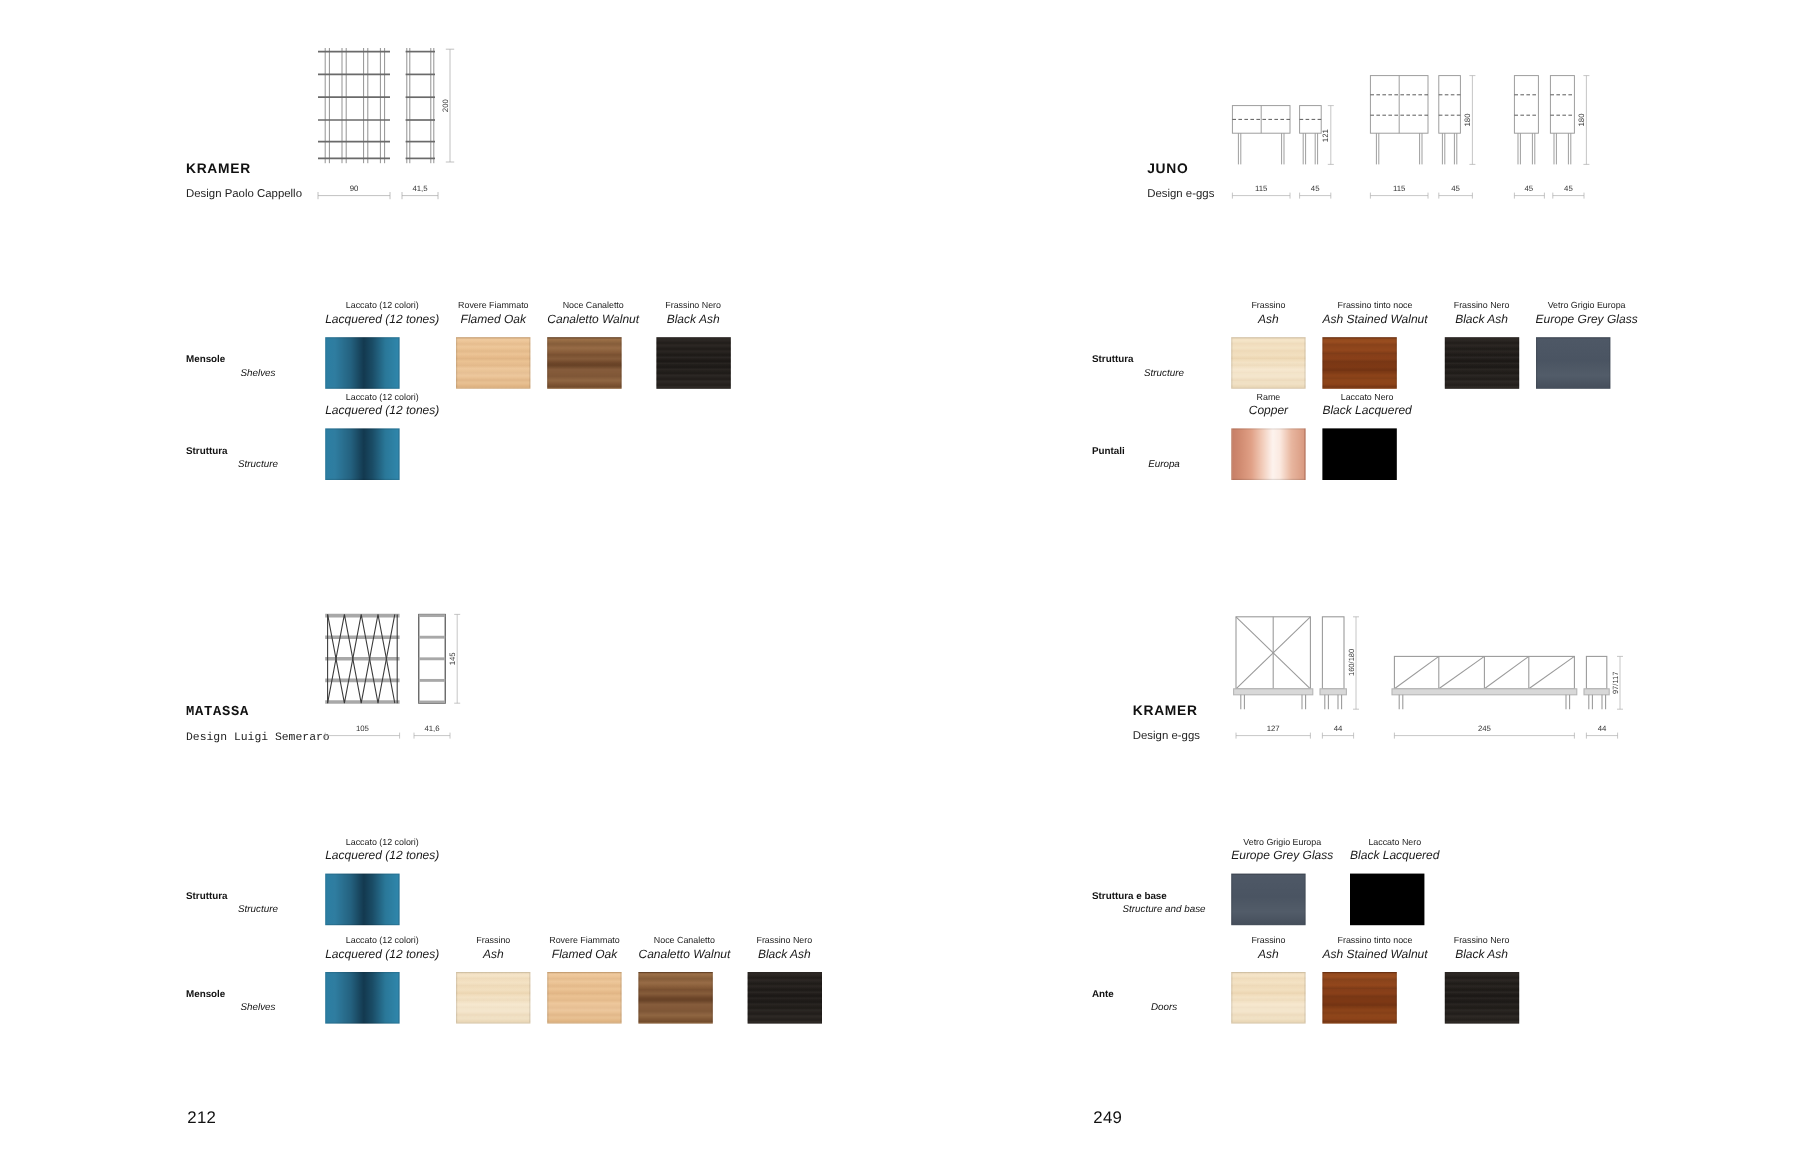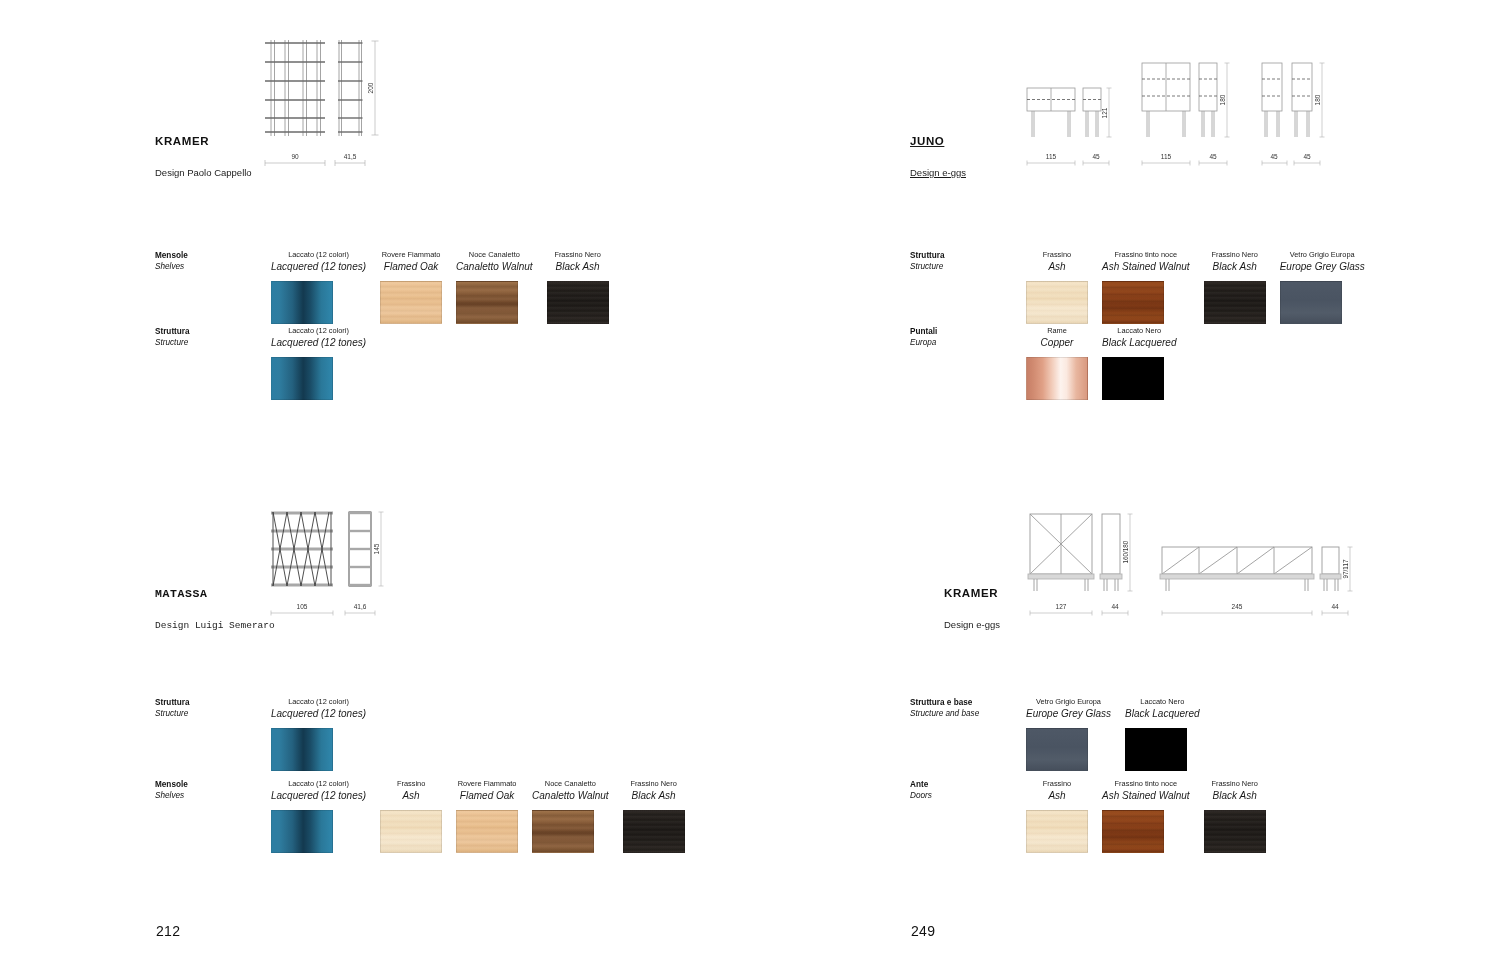--- a/index.html
+++ b/index.html
@@ -22,21 +22,21 @@
     font-size: 11.5px;
     font-weight: bold;
     letter-spacing: 0.6px;
     color: #111;
     white-space: nowrap;
   }
   .prod-designer {
     font-size: 9.5px;
     font-weight: normal;
     color: #222;
-    margin-top: 20px;
+    margin-top: 9px;
     white-space: nowrap;
   }
 
   
   .drawings { position: absolute; }
   .drawings svg { display: block; overflow: visible; }
 
   
   .mat-row { position: absolute; }
   .mat-cat {
@@ -44,27 +44,29 @@
     left: 0;
     top: 0;
     width: 120px;
   }
   .mat-cat .it {
     font-size: 8.2px;
     font-weight: bold;
     color: #111;
     line-height: 1.35;
     white-space: nowrap;
+    margin-top: 44px;
   }
   .mat-cat .en {
     font-size: 8.2px;
     font-style: italic;
     color: #111;
     line-height: 1.35;
     white-space: nowrap;
+    text-align: center;
   }
 
   .swatches { position: absolute; top: 0; display: flex; text-align: center; }
   .swatch-cell { margin-right: 14px; }
   .sw-label .it {
     font-size: 7.4px;
     color: #1a1a1a;
     line-height: 1.4;
     white-space: nowrap;
   }
@@ -275,21 +277,21 @@
       <div class="swatch-cell">
         <div class="sw-label">
           <div class="it">Laccato (12 colori)</div>
           <div class="en">Lacquered (12 tones)</div>
         </div>
         <div class="sw-chip sw-lacquer-blue"></div>
       </div>
     </div>
   </div>
 
-  <div class="product" style="left:910px; top:135px;text-decoration:underline;">
+  <div class="product" style="left:956px; top:135px;">
     <div class="prod-name">JUNO</div>
     <div class="prod-designer">Design e-ggs</div>
   </div>
 
   <div class="drawings" style="left:1022px; top:55px;">
     <svg width="320" height="115" viewBox="0 0 320 115">
       <g stroke="#9a9a9a" stroke-width="0.8" fill="none">
 
         <rect x="5" y="33" width="48" height="23"></rect>
         <line x1="29" y1="33" x2="29" y2="56"></line>

